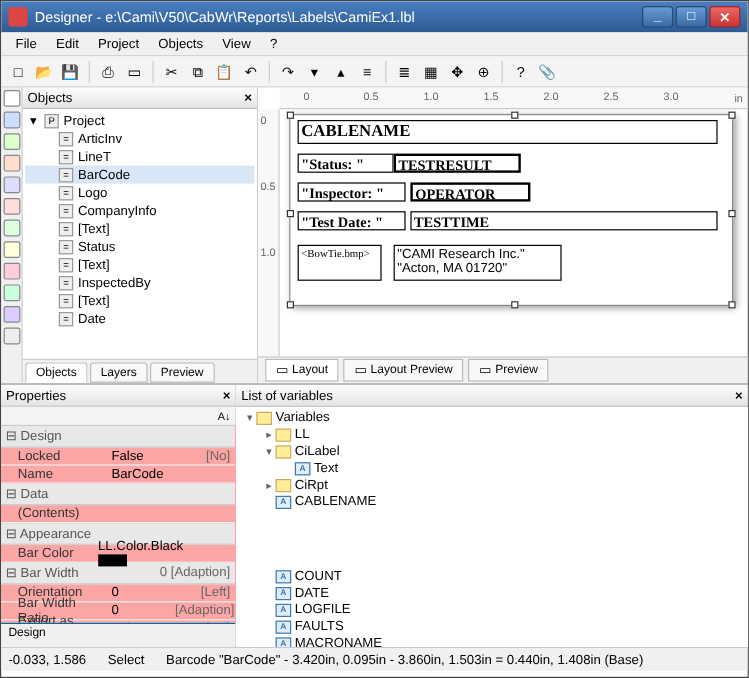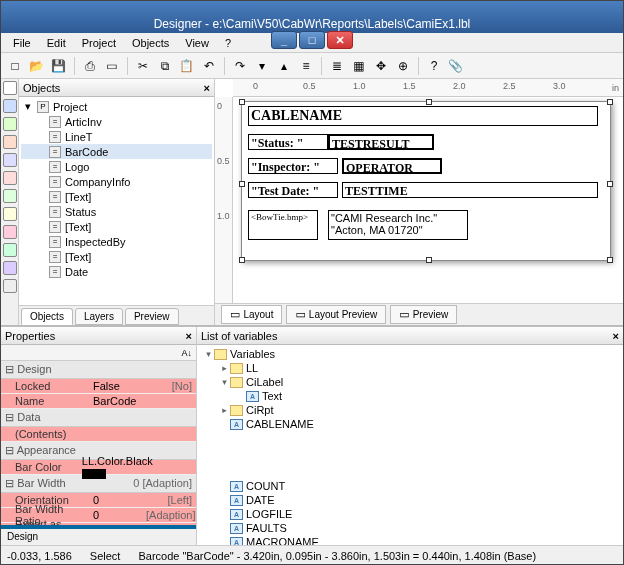--- a/index.html
+++ b/index.html
@@ -1,17 +1,17 @@
 <!DOCTYPE html>
 <html><head>
 <meta charset="utf-8">
 <style>
 * { box-sizing: border-box; margin: 0; padding: 0; font-family: Tahoma, Arial, sans-serif; font-size: 11px; }
 body { width: 624px; height: 565px; background: #fff; overflow: hidden; border: 1px solid #444; }
-.titlebar { height: 26px; background: linear-gradient(#4a7fbf, #2e5a94); color: #fff; display: flex; align-items: center; padding: 16px 6px; flex-direction: column; }
+.titlebar { height: 26px; background: linear-gradient(#4a7fbf, #2e5a94); color: #fff; display: flex; align-items: center; padding: 0 6px; }
 .titlebar .icon { width: 16px; height: 16px; background: #d44; margin-right: 6px; border-radius: 2px; }
 .titlebar .title { flex: 1; font-size: 12px; }
 .titlebar .winbtns { display: flex; gap: 2px; }
 .titlebar .winbtn { width: 26px; height: 18px; background: linear-gradient(#6a9bd4,#3a6aa4); border: 1px solid #2a4a74; border-radius: 3px; color: #fff; display: flex; align-items: center; justify-content: center; font-weight: bold; font-size: 11px; cursor: pointer; }
 .titlebar .winbtn.close { background: linear-gradient(#e66,#c33); border-color: #a22; }
 .menubar { height: 20px; background: #f0f0f0; display: flex; align-items: center; padding: 0 4px; border-bottom: 1px solid #ccc; }
 .menubar .menuitem { padding: 2px 8px; cursor: pointer; }
 .toolbar { height: 26px; background: #f4f4f4; display: flex; align-items: center; padding: 0 4px; gap: 2px; border-bottom: 1px solid #ccc; }
 .toolbar .tbtn { width: 20px; height: 20px; border: 1px solid transparent; display: flex; align-items: center; justify-content: center; cursor: pointer; font-size: 12px; border-radius: 2px; }
 .toolbar .sep { width: 1px; height: 18px; background: #ccc; margin: 0 3px; }
@@ -43,21 +43,21 @@
 .bottom-tabs .btab { padding: 2px 8px; border: 1px solid #bbb; background: #f8f8f8; cursor: pointer; font-size: 10px; display: flex; align-items: center; gap: 3px; }
 .bottom-tabs .btab.active { background: #fff; }
 .lower { display: flex; height: 220px; border-top: 2px solid #bbb; }
 .props { width: 196px; display: flex; flex-direction: column; border-right: 1px solid #ccc; }
 .props-grid { flex: 1; overflow: auto; background: #fca5a5; font-size: 10px; }
 .props-grid .grp { background: #e8e8e8; padding: 2px 4px; border-bottom: 1px solid #ccc; font-weight: normal; color: #555; }
 .props-grid .prow { display: flex; border-bottom: 1px solid #eee; height: 15px; align-items: center; }
 .props-grid .pname { width: 90px; padding-left: 14px; color: #333; }
 .props-grid .pval { flex: 1; padding-left: 2px; }
 .props-grid .phint { width: 50px; text-align: right; padding-right: 4px; color: #666; }
-.props-foot { height: 20px; background: #f0f0f0; border-top: 4px solid #0369a1; padding: 2px 6px; font-size: 10px; }
+.props-foot { height: 20px; background: #f0f0f0; border-top: 1px solid #0369a1; padding: 2px 6px; font-size: 10px; }
 .varlist-area { flex: 1; display: flex; flex-direction: column; }
 .varlist { flex: 1; background: #fff; overflow: auto; padding: 2px; }
 .varlist .vrow { display: flex; align-items: center; height: 14px; cursor: pointer; }
 .varlist .vrow.sel { background: #cde; }
 .varlist .vicon { width: 13px; height: 11px; margin-right: 3px; border: 1px solid #47a; background: #def; font-size: 7px; display: flex; align-items: center; justify-content: center; color: #47a; font-weight: bold; }
 .varlist .vicon.folder { background: #fe9; border-color: #ca6; color: #a74; }
 .varlist .expander { width: 11px; font-size: 9px; color: #666; text-align: center; }
 .statusbar { height: 20px; background: #f0f0f0; border-top: 1px solid #ccc; display: flex; align-items: center; padding: 0 6px; font-size: 10px; gap: 18px; }
 .swatch { display: inline-block; width: 24px; height: 10px; background: #000; vertical-align: middle; }
 </style>

